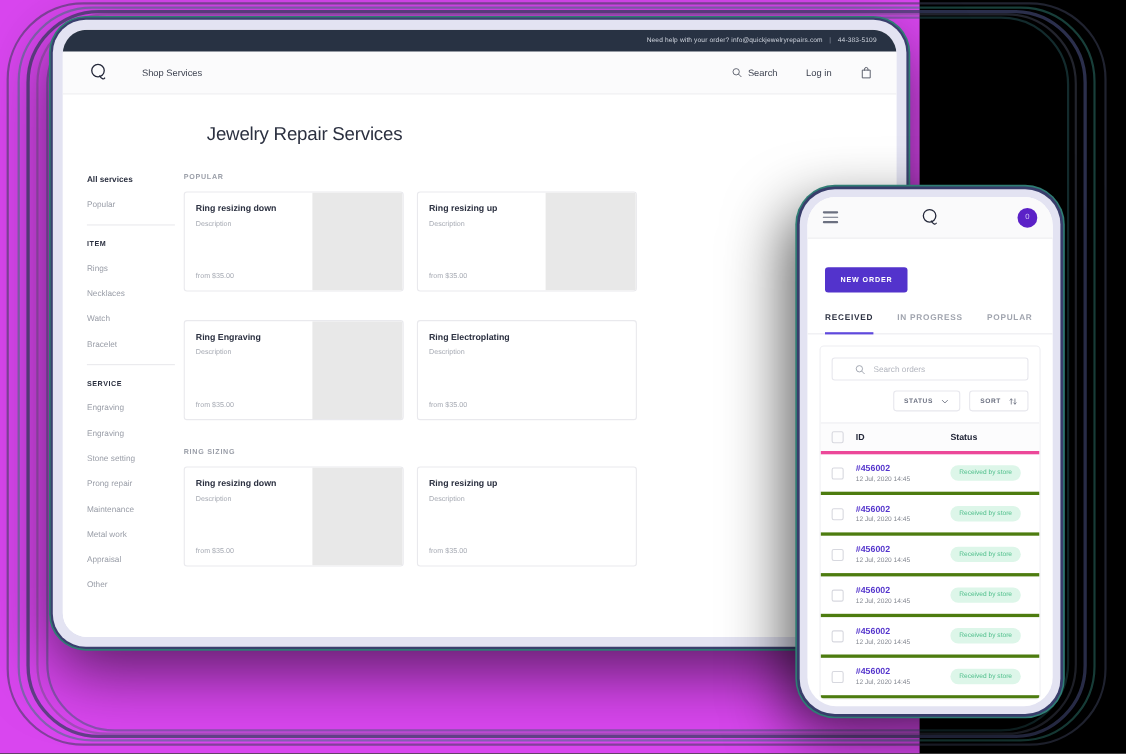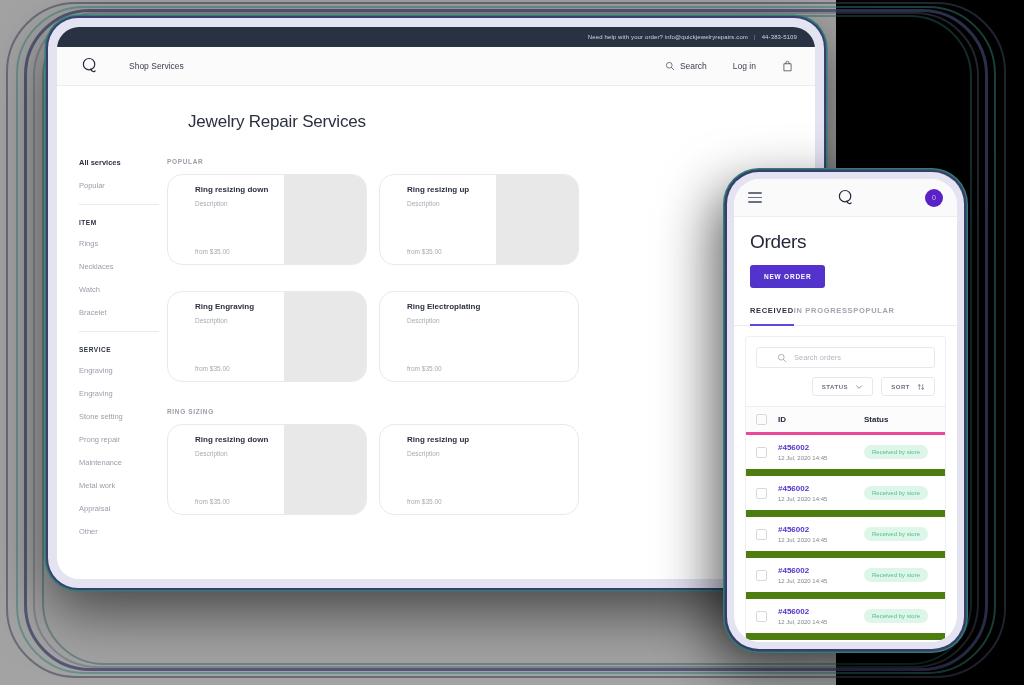--- a/index.html
+++ b/index.html
@@ -2,21 +2,21 @@
 <html><head>
 <meta charset="utf-8">
 <style>
   * { box-sizing: border-box; margin: 0; padding: 0; }
   html, body {
     width: 1024px; height: 685px;
     background: #000000;
     font-family: "Liberation Sans", sans-serif;
     overflow: hidden;
   }
-  .stage { position: relative; width: 836px; height: 685px; background:#a3a3a3; }
+  .stage { position: relative; width: 836px; height: 685px; background:#d946ef; }
 
   
   .glow { position:absolute; border-radius: 60px; pointer-events:none; }
   .g1 { left: 6px;  top: 2px;   width: 1000px; height: 676px; border: 2px solid #3b3f57; opacity:.55; border-radius:70px;}
   .g2 { left: 16px; top: 6px;   width: 980px;  height: 668px; border: 2px solid #2f7d74; opacity:.50; border-radius:68px;}
   .g3 { left: 24px; top: 9px;   width: 964px;  height: 662px; border: 3px solid #3a3f66; opacity:.75; border-radius:66px;}
   .g4 { left: 33px; top: 12px;  width: 946px;  height: 656px; border: 2px solid #545a70; opacity:.40; border-radius:64px;}
   .g5 { left: 42px; top: 15px;  width: 930px;  height: 650px; border: 2px solid #2b5f64; opacity:.45; border-radius:62px;}
 
   
@@ -55,22 +55,22 @@
   .sidebar { width:110px; padding-left:22px; flex:none; }
   .side-head { font-size:7.5px; color:#2b3040; font-weight:bold; margin-bottom:14px; }
   .side-cat { font-size:6.5px; color:#2b3040; font-weight:bold; letter-spacing:.08em; margin-bottom:13px; }
   .side-item { font-size:7.5px; color:#9a9ea8; margin-bottom:14px; }
   .side-rule { height:1px; background:#e9e9ed; margin:4px 8px 14px 0; }
 
   .main { flex:1; padding-right:10px; }
   .sec-label { font-size:6.5px; color:#9a9ea8; font-weight:bold; letter-spacing:.1em; margin-bottom:9px; }
   .card-row { display:flex; gap:12px; margin-bottom:26px; }
   .card {
-    width:200px; height:91px; border:1px solid #e9e9ed; border-radius:15px;
-    background:#fff; display:flex; overflow:hidden; flex:none;padding-left:17px;
+    width:200px; height:91px; border:1px solid #e9e9ed; border-radius:3px;
+    background:#fff; display:flex; overflow:hidden; flex:none;
   }
   .card-body { flex:1; padding:10px 0 9px 10px; display:flex; flex-direction:column; }
   .card-title { font-size:8px; color:#2b3040; font-weight:bold; margin-bottom:6px; }
   .card-desc { font-size:6.5px; color:#a6aab3; }
   .card-price { font-size:6.5px; color:#a6aab3; margin-top:auto; }
   .card-thumb { width:82px; background:#e8e8e8; flex:none; }
 
   
   .phone {
     position:absolute; left:727px; top:172px; width:237px; height:477px;
@@ -93,21 +93,21 @@
     background:#5b21c7; color:#cfc0f5; font-size:7px;
     display:flex; align-items:center; justify-content:center;
   }
   .ph-body { padding:14px 16px 0 16px; }
   .ph-title { font-size:19px; color:#24283a; font-weight:400; letter-spacing:-.3px; }
   .new-order {
     margin-top:12px; display:inline-block; background:#5333cc; color:#fff;
     font-size:6.5px; font-weight:bold; letter-spacing:.12em;
     padding:8px 14px; border-radius:3px; border:none;
   }
-  .tabs { display:flex; margin-top:18px; padding:0 16px; }
+  .tabs { display:flex; gap:22px; margin-top:18px; padding:0 16px; }
   .tab { font-size:7.5px; font-weight:bold; letter-spacing:.09em; color:#a0a4ae; padding-bottom:9px; white-space:nowrap; }
   .tab.active { color:#2b3040; border-bottom:2px solid #5f49dd; }
   .tabs-rule { height:1px; background:#ececf0; margin-top:-1px; }
 
   .panel { margin:10px 11px 0 11px; border:1px solid #eeeef2; border-radius:4px; background:#fff; overflow:hidden; }
   .search-wrap { padding:10px 10px 0 10px; }
   .search-box {
     display:flex; align-items:center; gap:7px; height:21px;
     border:1px solid #e7e7ed; border-radius:3px; padding:0 20px;
   }
@@ -115,21 +115,21 @@
   .filters { display:flex; justify-content:flex-end; gap:8px; padding:9px 10px 10px 10px; }
   .pill-btn {
     display:flex; align-items:center; gap:7px; border:1px solid #e7e7ed;
     border-radius:3px; height:19px; padding:0 9px;
     font-size:6px; font-weight:bold; letter-spacing:.09em; color:#6b7080;
   }
   .thead { display:flex; align-items:center; padding:7px 10px; border-top:1px solid #eeeef2; border-bottom:3px solid #ec4899; background:#fcfcfd; }
   .cbox { width:11px; height:11px; border:1px solid #d7d8df; border-radius:2px; flex:none; }
   .th-id { font-size:8px; font-weight:bold; color:#24283a; margin-left:11px; width:86px; }
   .th-status { font-size:8px; font-weight:bold; color:#24283a; }
-  .trow { display:flex; align-items:center; padding:8px 10px; border-bottom:7px solid #4d7c0f; }
+  .trow { display:flex; align-items:center; padding:8px 10px; border-bottom:3px solid #4d7c0f; }
   .td-id { margin-left:11px; width:86px; }
   .order-id { font-size:8px; font-weight:bold; color:#5333cc; }
   .order-date { font-size:6px; color:#82868f; margin-top:3px; }
   .badge {
     font-size:6px; color:#4fbf8b; background:#ddf6e9;
     padding:4px 8px; border-radius:9px; white-space:nowrap;
   }
 </style>
 </head>
 <body>
@@ -279,21 +279,20 @@
         <svg class="ph-logo" viewBox="0 0 24 24">
           <circle cx="11" cy="10" r="6.2" fill="none" stroke="#24283a" stroke-width="1.3"></circle>
           <path d="M12.8 15.2 C14.2 18.4 16.6 18.9 17.6 17.4" fill="none" stroke="#24283a" stroke-width="1.3" stroke-linecap="round"></path>
         </svg>
         <div class="avatar">
           <span>0</span>
         </div>
       </div>
 
       <div class="ph-body">
-        <div class="ph-title">Orders</div>
         <button class="new-order">NEW ORDER</button>
       </div>
 
       <div class="tabs">
         <div class="tab active">RECEIVED</div>
         <div class="tab">IN PROGRESS</div>
         <div class="tab">POPULAR</div>
       </div>
       <div class="tabs-rule"></div>
 

